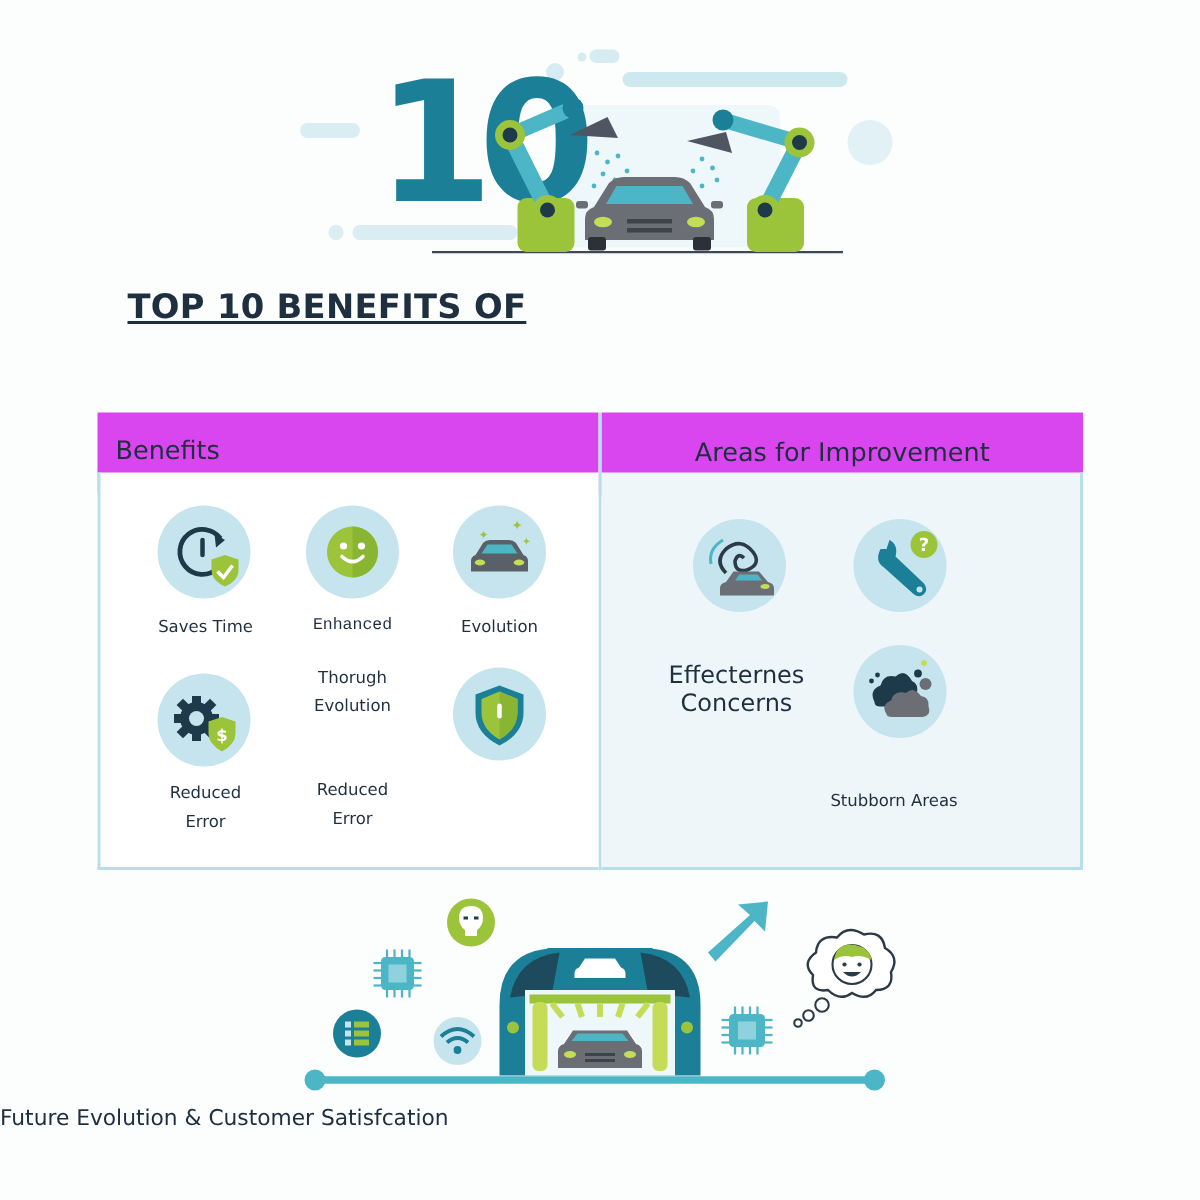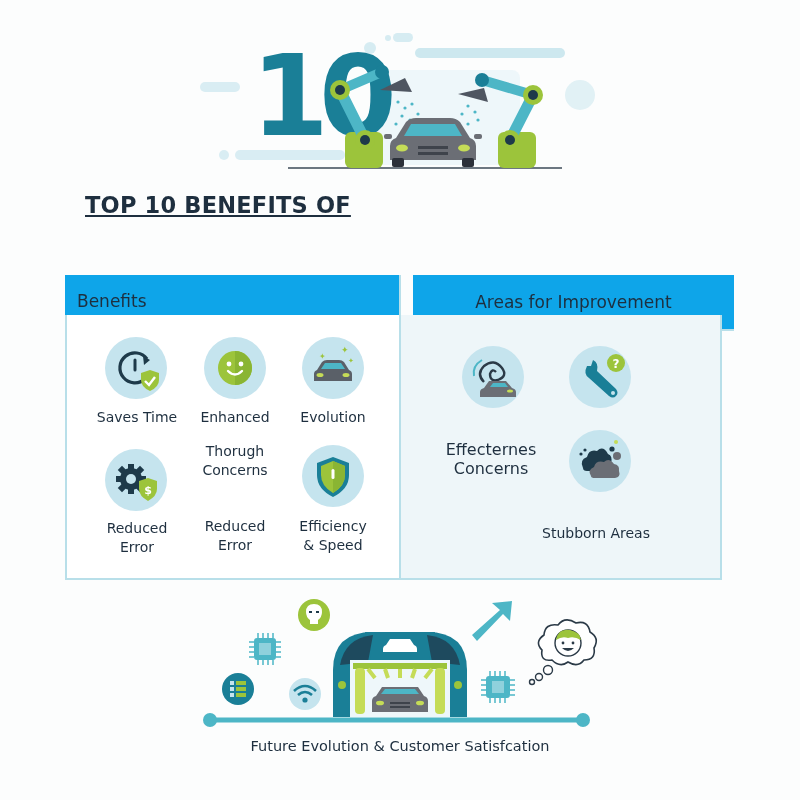--- a/index.html
+++ b/index.html
@@ -5,29 +5,29 @@
   html, body { margin:0; padding:0; }
   body { width:800px; height:800px; background:#fcfdfd; position:relative; overflow:hidden; font-family:"DejaVu Sans", sans-serif; color:#1e2f3f; }
   .abs { position:absolute; }
   
   .hero { left:200px; top:30px; width:400px; height:150px; }
   .ten { position:absolute; left:24px; top:10px; font-family:"DejaVu Sans", sans-serif; font-weight:bold; font-size:112px; color:#1a7f97; letter-spacing:-10px; line-height:1;margin-left:27px; }
   
   .title { left:85px; top:190px; font-weight:bold; font-size:22.5px; color:#1e2f3f; line-height:30px; letter-spacing:0.2px;text-decoration:underline; }
   
   .panel { left:65px; top:275px; width:657px; height:305px; }
-  .col-head { position:absolute; top:0; height:54px; background:#0ea5e9; border-bottom:2px solid #b8dfe9; font-size:17px; color:#1e2f3f; display:flex; align-items:center; }
+  .col-head { position:absolute; top:0; height:54px; background:#d946ef; border-bottom:2px solid #b8dfe9; font-size:17px; color:#1e2f3f; display:flex; align-items:center; }
   .head-left { left:0; width:334px; padding-left:12px; box-sizing:border-box; }
-  .head-right { left:348px; width:321px; justify-content:center; }
+  .head-right { left:336px; width:321px; justify-content:center; }
   .col-div { position:absolute; left:334px; top:0; width:2px; height:305px; background:#b8dfe9; }
   .body-left { position:absolute; left:0; top:40px; width:334px; height:265px; background:#ffffff; border:2px solid #b8dfe9; border-top:none; border-right:none; box-sizing:border-box; }
   .body-right { position:absolute; left:336px; top:40px; width:321px; height:265px; background:#eef6f9; border:2px solid #b8dfe9; border-top:none; border-left:none; box-sizing:border-box; }
   .ic { position:absolute; width:62px; height:62px; border-radius:50%; background:#c5e4ee; }
-  .lbl { position:absolute; font-size:14px; color:#1e2f3f; text-align:center; line-height:19px; white-space:nowrap; }
-  .foot { left:0; width:800px; top:738px; text-align:center; font-size:14.5px; color:#1e2f3f; }
+  .lbl { position:absolute; font-size:11px; color:#1e2f3f; text-align:center; line-height:19px; white-space:nowrap; }
+  .foot { left:0; width:800px; top:738px; font-size:14.5px; color:#1e2f3f; }
 </style>
 </head>
 <body>
 
 <div class="abs hero">
   <svg width="400" height="150" viewBox="0 0 400 150" style="position:absolute;left:0;top:0;">
     <rect x="215" y="18" width="150" height="10" rx="5" fill="#cde8ef"></rect>
     <circle cx="170" cy="18" r="6" fill="#d6ecf2"></circle>
     <rect x="193" y="3" width="20" height="9" rx="4.5" fill="#d6ecf2"></rect>
     <circle cx="188" cy="8" r="3" fill="#d6ecf2"></circle>
@@ -129,25 +129,25 @@
         <path d="M19 32 L23 26 L39 26 L43 32 Z" fill="#4db6c6"></path>
         <ellipse cx="18" cy="38" rx="3.5" ry="2" fill="#c5dc57"></ellipse>
           <ellipse cx="44" cy="38" rx="3.5" ry="2" fill="#c5dc57"></ellipse>
         <text x="17" y="22" font-size="8" fill="#9cc43b">✦</text>
           <text x="39" y="16" font-size="9" fill="#9cc43b">✦</text>
           <text x="46" y="26" font-size="7" fill="#9cc43b">✦</text>
       </svg>
     </div>
 
     <div class="lbl" style="left:20px;width:100px;top:93px;">Saves Time</div>
-    <div class="lbl" style="left:118px;width:100px;top:93px;">Enhanced</div>
+    <div class="lbl" style="left:118px;width:100px;top:93px;font-family:Liberation Mono, monospace;">Enhanced</div>
     <div class="lbl" style="left:216px;width:100px;top:93px;">Evolution</div>
 
     <div class="lbl" style="left:118px;width:100px;top:127px;white-space:pre-line;">Thorugh
-Concerns</div>
+Evolution</div>
     <div class="ic" style="left:38px;top:134px;">
       <svg width="62" height="62" viewBox="0 0 62 62">
         <g fill="#1e3a4a">
           <circle cx="26" cy="30" r="11"></circle>
           <rect x="23" y="15" width="6" height="6"></rect>
             <rect x="23" y="39" width="6" height="6"></rect>
           <rect x="11" y="27" width="6" height="6"></rect>
             <rect x="35" y="27" width="6" height="6"></rect>
           <rect x="14" y="18" width="6" height="6" transform="rotate(45 17 21)"></rect>
             <rect x="32" y="36" width="6" height="6" transform="rotate(45 35 39)"></rect>
@@ -165,22 +165,20 @@
         <path d="M31 16 L43 21 L43 30 Q43 41 31 48 Q19 41 19 30 L19 21 Z" fill="#9cc43b"></path>
         <path d="M31 16 L43 21 L43 30 Q43 41 31 48 Z" fill="#8ab533"></path>
         <rect x="29.5" y="24" width="3" height="10" rx="1.5" fill="#fff"></rect>
       </svg>
     </div>
 
     <div class="lbl" style="left:20px;width:100px;top:204px;white-space:pre-line;">Reduced
 Error</div>
     <div class="lbl" style="left:118px;width:100px;top:202px;white-space:pre-line;">Reduced
 Error</div>
-    <div class="lbl" style="left:216px;width:100px;top:202px;white-space:pre-line;">Efficiency
-&amp; Speed</div>
   </div>
 
   <div class="body-right">
     <div class="ic" style="left:61px;top:31px;">
       <svg width="62" height="62" viewBox="0 0 62 62">
         <path d="M22 36 Q14 28 22 20 Q32 12 40 22 Q46 30 36 34 Q28 36 28 28 Q30 22 34 26" fill="none" stroke="#2b3a47" stroke-width="2.4"></path>
         <path d="M12 30 Q10 20 20 14" fill="none" stroke="#4db6c6" stroke-width="2"></path>
         <path d="M22 42 L27 35 L44 35 L50 42 Q54 43 54 46 L54 51 L18 51 L18 46 Q18 43 22 42 Z" fill="#6b6e75"></path>
         <path d="M28 41 L31 37 L43 37 L46 41 Z" fill="#4db6c6"></path>
         <ellipse cx="48" cy="45" rx="3" ry="1.6" fill="#c5dc57"></ellipse>

